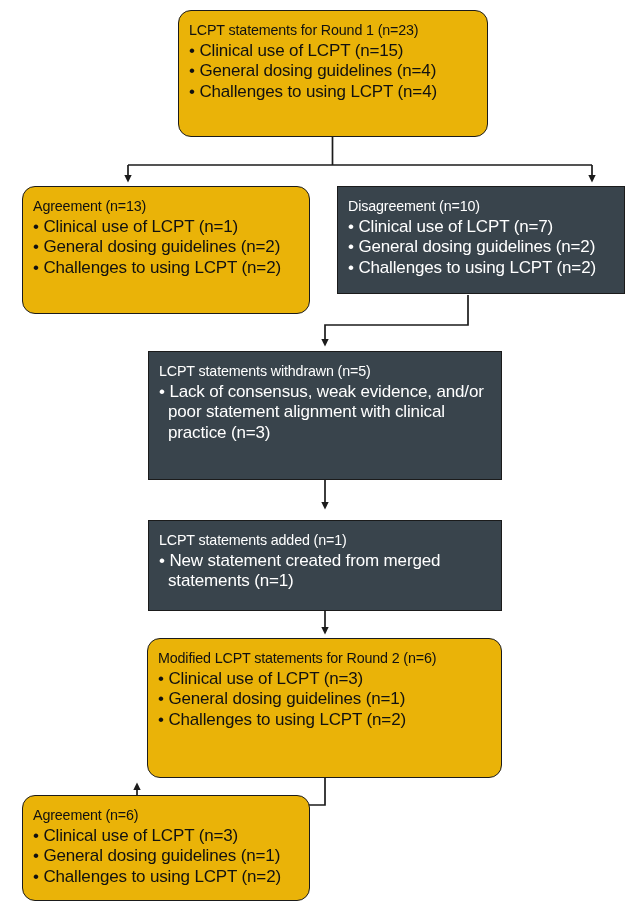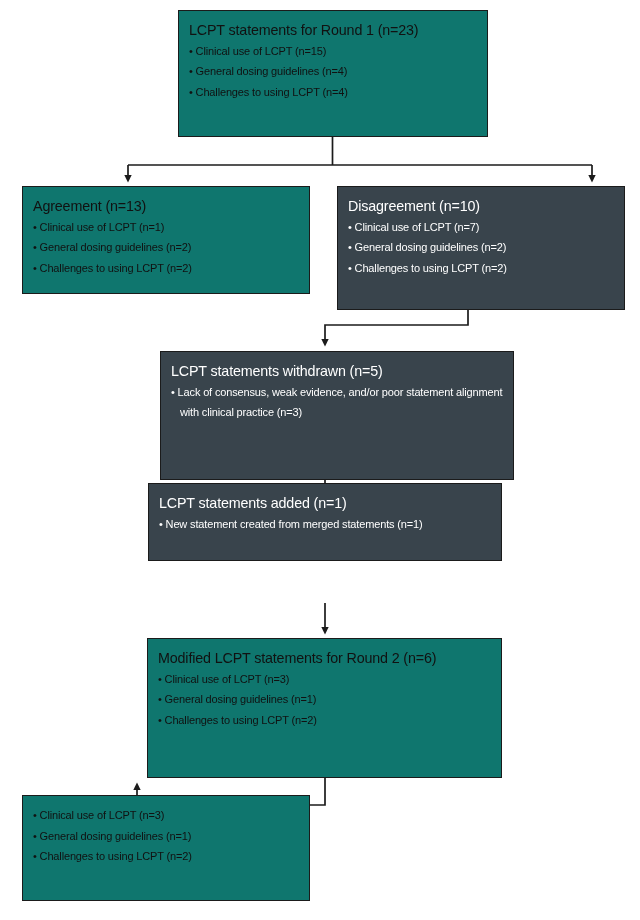--- a/index.html
+++ b/index.html
@@ -21,40 +21,41 @@
     height: 920px;
   }
   .node {
     position: absolute;
     box-sizing: border-box;
     border: 1.6px solid #1b1b1b;
     padding: 9px 10px 8px 10px;
     overflow: hidden;
   }
   .node.light {
-    background: #0f766e;
+    background: #eab308;
     color: #111111;
+    border-radius: 13px;
   }
   .node.dark {
     background: #39444c;
     color: #ffffff;
   }
   .node .title {
     font-size: 14.3px;
     line-height: 20.6px;
     letter-spacing: -0.15px;
     white-space: nowrap;
   }
   .node ul {
     margin: 0;
     padding: 0;
     list-style: none;
   }
   .node li {
-    font-size: 11px;
+    font-size: 17px;
     line-height: 20.6px;
     letter-spacing: -0.15px;
     padding-left: 9px;
     text-indent: -9px;
   }
   .node li::before {
     content: "\2022\00a0";
   }
   .node li.wrap {
     text-indent: -9px;
@@ -98,62 +99,63 @@
 
   <div class="node light" style="left:178px; top:10px; width:310px; height:127px;">
     <div class="title">LCPT statements for Round 1 (n=23)</div>
     <ul>
       <li>Clinical use of LCPT (n=15)</li>
       <li>General dosing guidelines (n=4)</li>
       <li>Challenges to using LCPT (n=4)</li>
     </ul>
   </div>
 
-  <div class="node light" style="left:22px; top:186px; width:288px; height:108px;">
+  <div class="node light" style="left:22px; top:186px; width:288px; height:128px;">
     <div class="title">Agreement (n=13)</div>
     <ul>
       <li>Clinical use of LCPT (n=1)</li>
       <li>General dosing guidelines (n=2)</li>
       <li>Challenges to using LCPT (n=2)</li>
     </ul>
   </div>
 
-  <div class="node dark" style="left:337px; top:186px; width:288px; height:124px;">
+  <div class="node dark" style="left:337px; top:186px; width:288px; height:108px;">
     <div class="title">Disagreement (n=10)</div>
     <ul>
       <li>Clinical use of LCPT (n=7)</li>
       <li>General dosing guidelines (n=2)</li>
       <li>Challenges to using LCPT (n=2)</li>
     </ul>
   </div>
 
-  <div class="node dark" style="left:148px; top:351px; width:354px; height:129px;margin-left:12px;">
+  <div class="node dark" style="left:148px; top:351px; width:354px; height:129px;">
     <div class="title">LCPT statements withdrawn (n=5)</div>
     <ul>
       <li class="wrap">Lack of consensus, weak evidence,  and/or poor statement alignment with clinical practice (n=3)</li>
     </ul>
   </div>
 
-  <div class="node dark" style="left:148px; top:483px; width:354px; height:78px;">
+  <div class="node dark" style="left:148px; top:520px; width:354px; height:91px;">
     <div class="title">LCPT statements added (n=1)</div>
     <ul>
       <li class="wrap">New statement created from merged statements (n=1)</li>
     </ul>
   </div>
 
   <div class="node light" style="left:147px; top:638px; width:355px; height:140px;">
     <div class="title">Modified LCPT statements for Round 2 (n=6)</div>
     <ul>
       <li>Clinical use of LCPT (n=3)</li>
       <li>General dosing guidelines (n=1)</li>
       <li>Challenges to using LCPT (n=2)</li>
     </ul>
   </div>
 
   <div class="node light" style="left:22px; top:795px; width:288px; height:106px;">
+    <div class="title">Agreement (n=6)</div>
     <ul>
       <li>Clinical use of LCPT (n=3)</li>
       <li>General dosing guidelines (n=1)</li>
       <li>Challenges to using LCPT (n=2)</li>
     </ul>
   </div>
 
 </div>
 
 </body></html>

